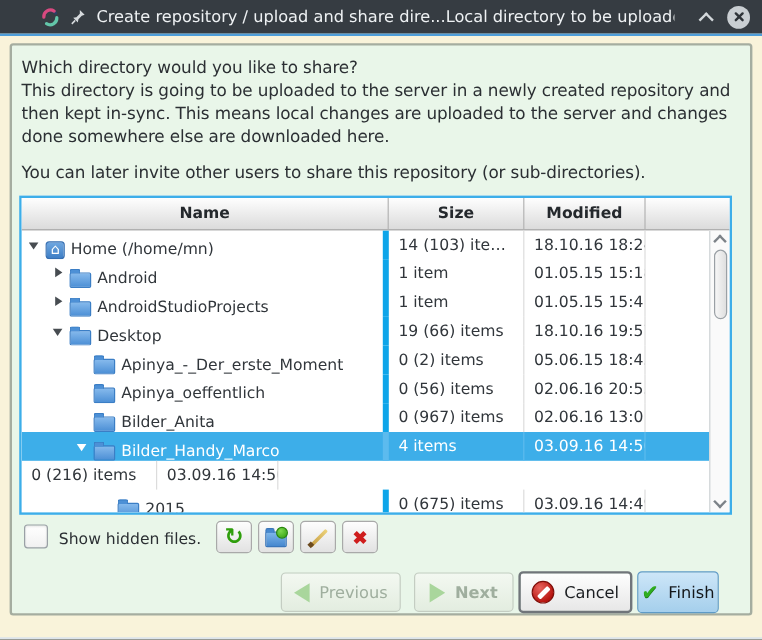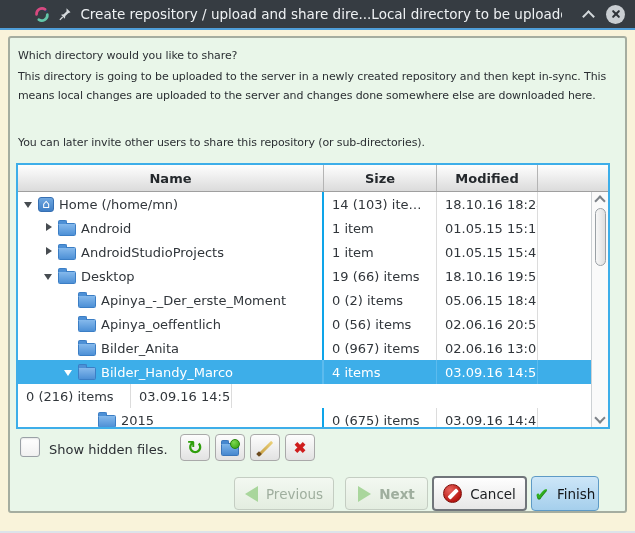--- a/index.html
+++ b/index.html
@@ -18,38 +18,38 @@
   .close-btn::before,.close-btn::after{content:"";position:absolute;left:4.5px;top:8.5px;width:10px;height:2px;
              background:#2e3338;border-radius:1px;}
   .close-btn::before{transform:rotate(45deg);}
   .close-btn::after{transform:rotate(-45deg);}
   .focus-line{position:absolute;left:0;top:28px;width:635px;height:2px;background:#4f9ed9;}
   .bottom-edge{position:absolute;left:0;bottom:0;width:635px;height:2px;background:#dde4ea;}
 
   
   .panel{position:absolute;left:8px;top:36px;width:619px;height:477px;box-sizing:border-box;
          background:#e9f6e9;border:2px solid #a5ada0;border-radius:3px;}
-  .txt{position:absolute;color:#2b2f33;font-size:11px;letter-spacing:-0.1px;}
+  .txt{position:absolute;color:#2b2f33;font-size:14px;letter-spacing:-0.1px;}
   .q{left:18px;top:49px;}
   .desc{left:18px;top:67px;width:598px;line-height:19px;}
   .invite{left:18px;top:136px;}
 
   
   .tablebox{position:absolute;left:16px;top:163px;width:594px;height:266px;box-sizing:border-box;
             background:#fff;border:2px solid #3daee9;overflow:hidden;display:flex;flex-direction:column;}
   .thead{height:26px;flex:none;display:flex;background:linear-gradient(#fefefe,#dbdbdb);
          border-bottom:1px solid #9f9f9f;}
   .th{font-weight:bold;font-size:13px;color:#24282c;display:flex;align-items:center;justify-content:center;
       box-sizing:border-box;border-right:1px solid #b4b4b4;}
   .th-name{width:306px;} .th-size{width:113px;text-align:center;} .th-mod{width:101px;} .th-blank{flex:1;border-right:none;}
   .tbody{flex:1;display:flex;overflow:hidden;}
   .rows{flex:1;overflow:hidden;}
   .tree-row{height:24px;display:flex;font-size:13px;color:#31363b;cursor:default;}
   .cell{box-sizing:border-box;height:100%;display:flex;align-items:center;overflow:hidden;white-space:nowrap;}
-  .c-name{width:306px;border-right:2px solid #0ea5e9;}
+  .c-name{width:306px;border-right:5px solid #0ea5e9;align-items:flex-end;}
   .c-size{width:113px;padding-left:8px;border-right:1px solid #dcdcdc;}
   .c-mod{width:101px;padding-left:8px;border-right:1px solid #dcdcdc;}
   .c-blank{flex:1;}
   .tree-row.selected{background:#3daee9;color:#fff;}
   .tree-row.selected .cell{border-right-color:#5cbbee;}
   .indent{flex:none;height:100%;}
   .tri{width:13px;height:24px;flex:none;position:relative;margin-right:2px;}
   .tri-down::before{content:"";position:absolute;left:1px;top:10px;
       border-left:4.5px solid transparent;border-right:4.5px solid transparent;border-top:6px solid #474c51;}
   .tri-right::before{content:"";position:absolute;left:3px;top:7px;

